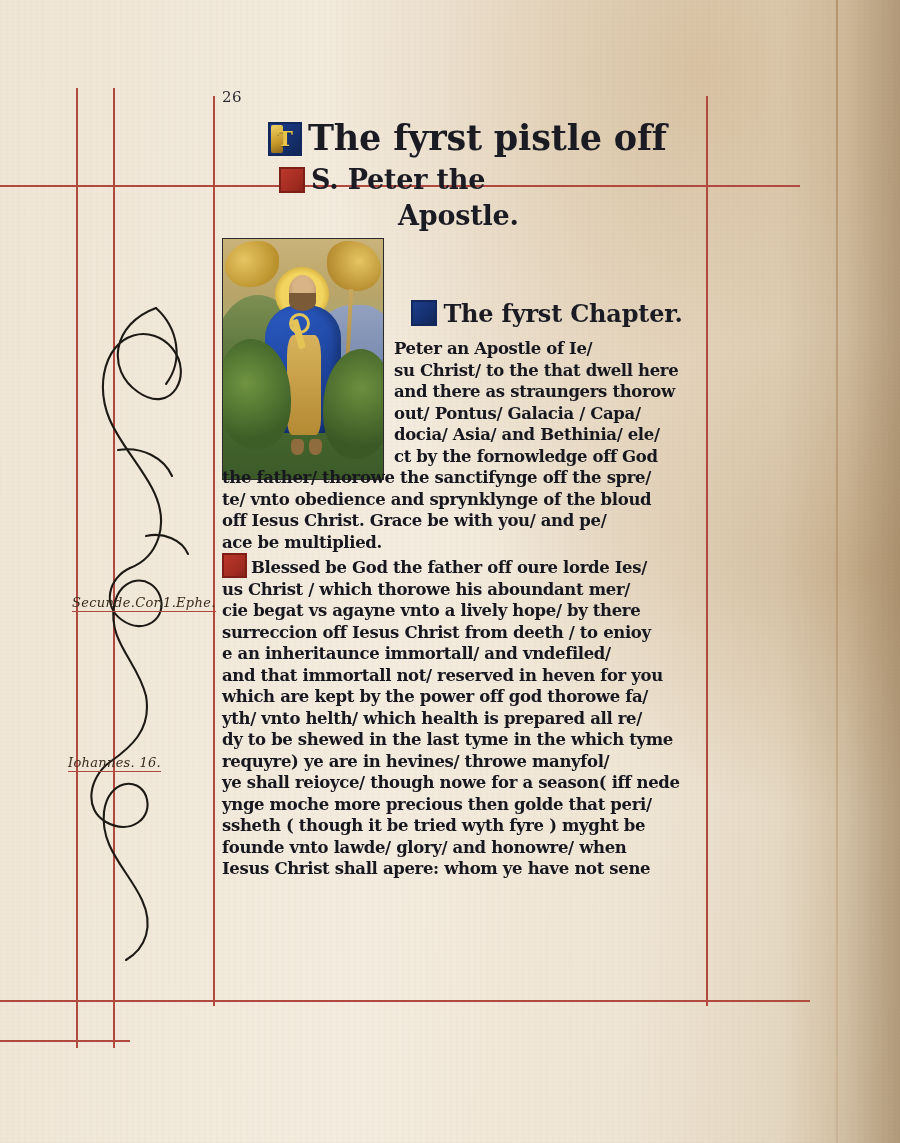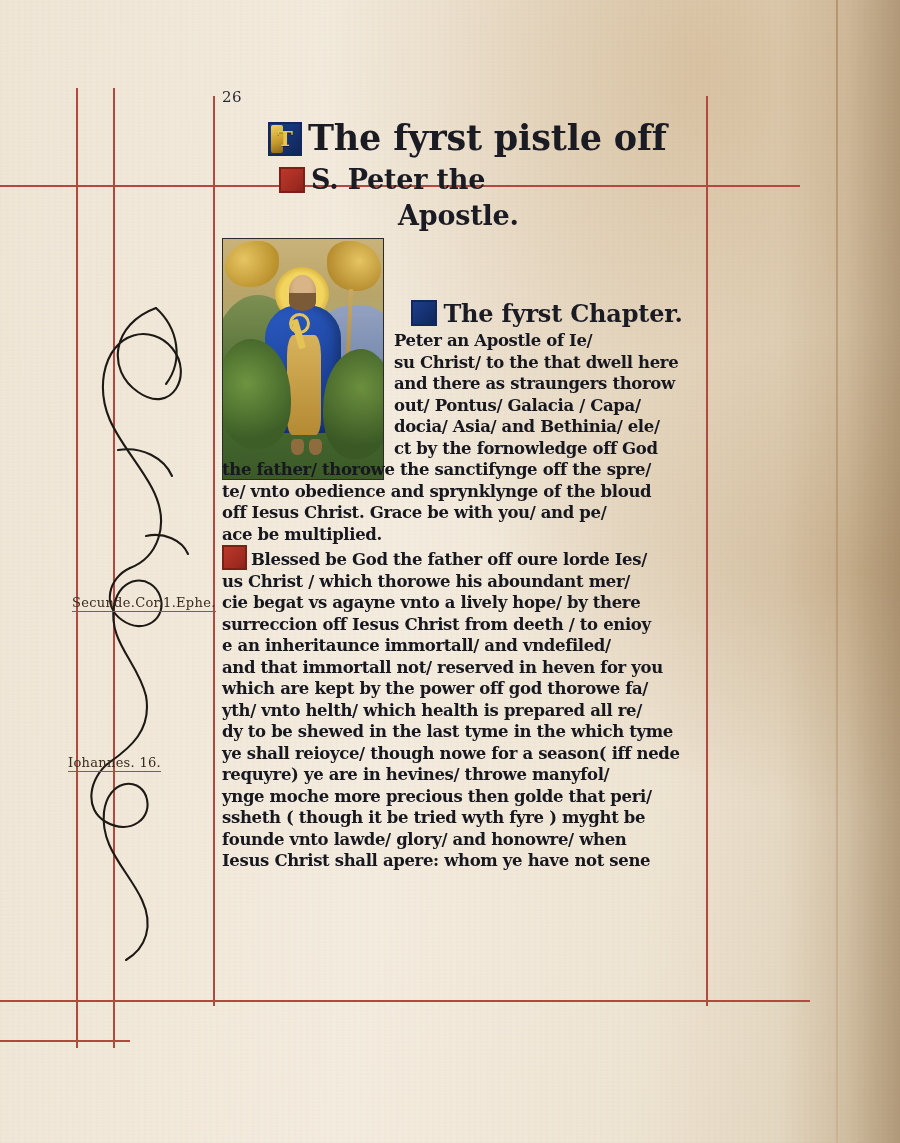--- a/index.html
+++ b/index.html
@@ -266,21 +266,21 @@
     position: absolute; bottom: 24px; width: 13px; height: 16px;
     background: #8e6c3e; border-radius: 30% 30% 45% 45%;
   }
   #woodcut .feetL { left: 68px; }
   #woodcut .feetR { left: 86px; }
 
   
   #body-text {
     position: absolute;
     left: 0;
-    top: 142px;
+    top: 150px;
     width: 480px;
   }
   .bodyline {
     font-family: "DejaVu Serif", serif;
     font-weight: 700;
     font-size: 16.5px;
     line-height: 21.5px;
     color: #17171f;
     letter-spacing: -0.35px;
     white-space: nowrap;
@@ -290,20 +290,21 @@
   }
   .full {
     margin-left: 0;
   }
   .para-start { }
 
   
   .marginalia {
     position: absolute;
     font-family: "DejaVu Serif", serif;
+    font-style: italic;
     font-size: 13px;
     color: #3a2a1c;
     letter-spacing: 0.3px;
     white-space: nowrap;
   }
   .marginalia .underline {
     border-bottom: 1px solid #b2493f;
     padding-bottom: 1px;
   }
 
@@ -420,22 +421,22 @@
         </span><span>Blessed be God the father off oure lorde Ies/</span>
       </div>
       <div class="bodyline full">us Christ / which thorowe his aboundant mer/</div>
       <div class="bodyline full">cie begat vs agayne vnto a lively hope/ by there</div>
       <div class="bodyline full">surreccion off Iesus Christ from deeth / to enioy</div>
       <div class="bodyline full">e an inheritaunce immortall/ and vndefiled/</div>
       <div class="bodyline full">and that immortall not/ reserved in heven for you</div>
       <div class="bodyline full">which are kept by the power off god thorowe fa/</div>
       <div class="bodyline full">yth/ vnto helth/ which health is prepared all re/</div>
       <div class="bodyline full">dy to be shewed in the last tyme in the which tyme</div>
+      <div class="bodyline full">requyre) ye are in hevines/ throwe manyfol/</div>
       <div class="bodyline full">ye shall reioyce/ though nowe for a season( iff nede</div>
-      <div class="bodyline full">requyre) ye are in hevines/ throwe manyfol/</div>
       <div class="bodyline full">ynge moche more precious then golde that peri/</div>
       <div class="bodyline full">ssheth ( though it be tried wyth fyre ) myght be</div>
       <div class="bodyline full">founde vnto lawde/ glory/ and honowre/ when</div>
       <div class="bodyline full">Iesus Christ shall apere: whom ye have not sene</div>
     </div>
 
   </div>
 
   <div id="gutter"></div>
   <div id="edgeline"></div>

